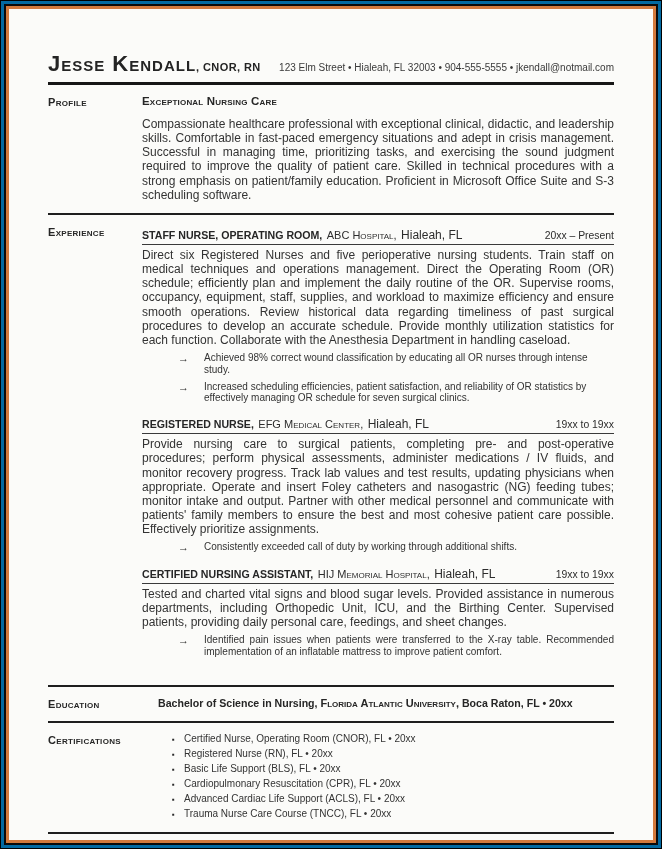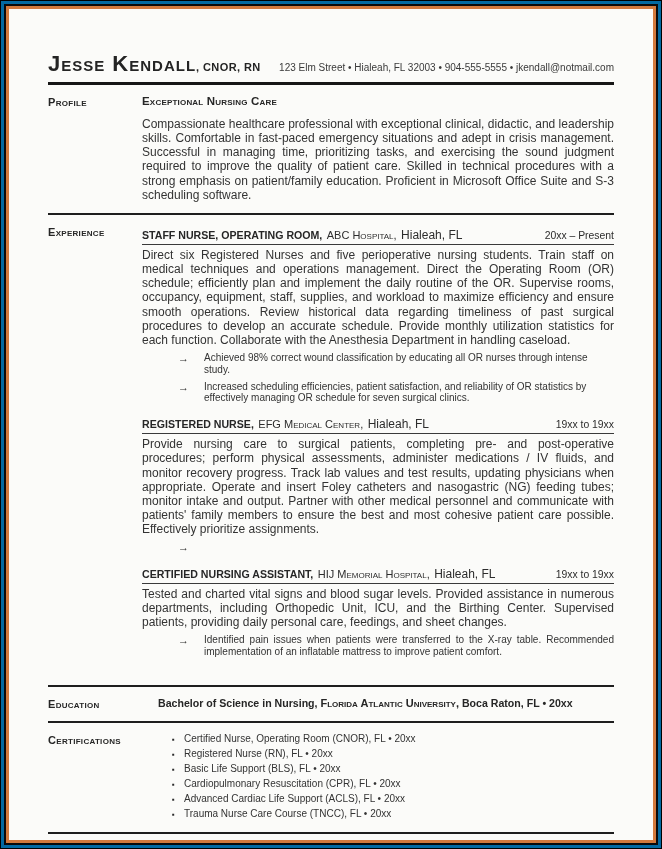--- a/index.html
+++ b/index.html
@@ -113,20 +113,21 @@
           <div>
             <span class="job-title">REGISTERED NURSE,</span>
             <span class="job-company">EFG Medical Center,</span>
             <span class="job-loc">Hialeah, FL</span>
           </div>
           <span class="job-dates">19xx to 19xx</span>
         </div>
         <div class="body-text">Provide nursing care to surgical patients, completing pre- and post-operative procedures; perform physical assessments, administer medications / IV fluids, and monitor recovery progress. Track lab values and test results, updating physicians when appropriate. Operate and insert Foley catheters and nasogastric (NG) feeding tubes; monitor intake and output. Partner with other medical personnel and communicate with patients' family members to ensure the best and most cohesive patient care possible. Effectively prioritize assignments.</div>
         <div class="ach">
           <span class="ach-arrow">→</span>
+          <span class="ach-text">Consistently exceeded call of duty by working through additional shifts.</span>
         </div>
       </div>
 
       <div class="job job-justify">
         <div class="job-head">
           <div>
             <span class="job-title">CERTIFIED NURSING ASSISTANT,</span>
             <span class="job-company">HIJ Memorial Hospital,</span>
             <span class="job-loc">Hialeah, FL</span>
           </div>

